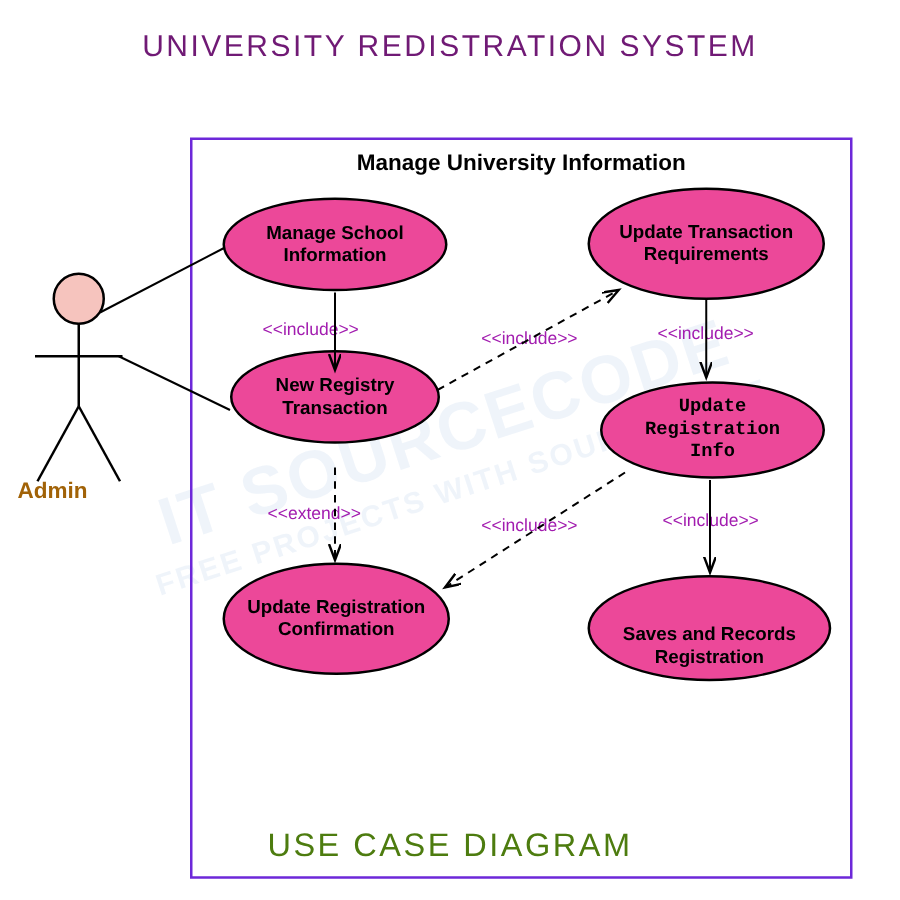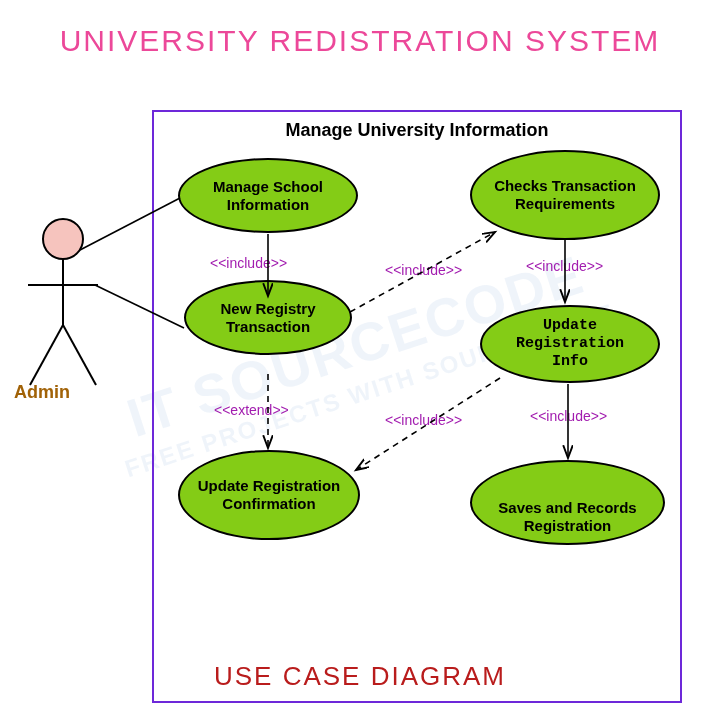--- a/index.html
+++ b/index.html
@@ -10,35 +10,35 @@
     font-family: "Segoe UI", Arial, sans-serif;
     position: relative;
     overflow: hidden;
   }
   .title {
     position: absolute;
     top: 24px;
     left: 0;
     right: 0;
     text-align: center;
-    font-size: 30px;
+    font-size: 24px;
     font-weight: 300;
     letter-spacing: 2px;
-    color: #ec4899;
+    color: #701a75;
   }
   .footer-title {
     position: absolute;
     bottom: 28px;
     left: 0;
     right: 0;
     text-align: center;
     font-size: 26px;
     font-weight: 300;
     letter-spacing: 2px;
-    color: #b91c1c;
+    color: #4d7c0f;
   }
   .system-box {
     position: absolute;
     left: 152px;
     top: 110px;
     width: 530px;
     height: 593px;
     border: 2px solid #6d28d9;
   }
   .system-label {
@@ -46,21 +46,21 @@
     top: 8px;
     left: 0;
     right: 0;
     text-align: center;
     font-weight: bold;
     font-size: 18px;
     color: #000;
   }
   .usecase {
     position: absolute;
-    background: #84cc16;
+    background: #ec4899;
     border: 2px solid #000;
     border-radius: 50%;
     display: flex;
     align-items: center;
     justify-content: center;
     text-align: center;
     font-weight: bold;
     font-size: 15px;
     line-height: 1.2;
     padding: 8px 14px;
@@ -140,21 +140,21 @@
 <div class="usecase" style="left:178px; top:158px; width:180px; height:75px;">
   <span>Manage School Information</span>
 </div>
 <div class="usecase" style="left:184px; top:280px; width:168px; height:75px;">
   <span>New Registry Transaction</span>
 </div>
 <div class="usecase" style="left:178px; top:450px; width:182px; height:90px;">
   <span>Update Registration Confirmation</span>
 </div>
 <div class="usecase" style="left:470px; top:150px; width:190px; height:90px;">
-  <span>Checks Transaction Requirements</span>
+  <span>Update Transaction Requirements</span>
 </div>
 <div class="usecase" style="left:480px; top:305px; width:180px; height:78px;font-family:Liberation Mono, monospace;">
   <span>Update Registration Info</span>
 </div>
 <div class="usecase" style="left:470px; top:460px; width:195px; height:85px;align-items:flex-end;">
   <span>Saves and Records Registration</span>
 </div>
 
 <div class="stereotype" style="left:210px; top:255px;">&lt;&lt;include&gt;&gt;</div>
 <div class="stereotype" style="left:385px; top:262px;">&lt;&lt;include&gt;&gt;</div>

